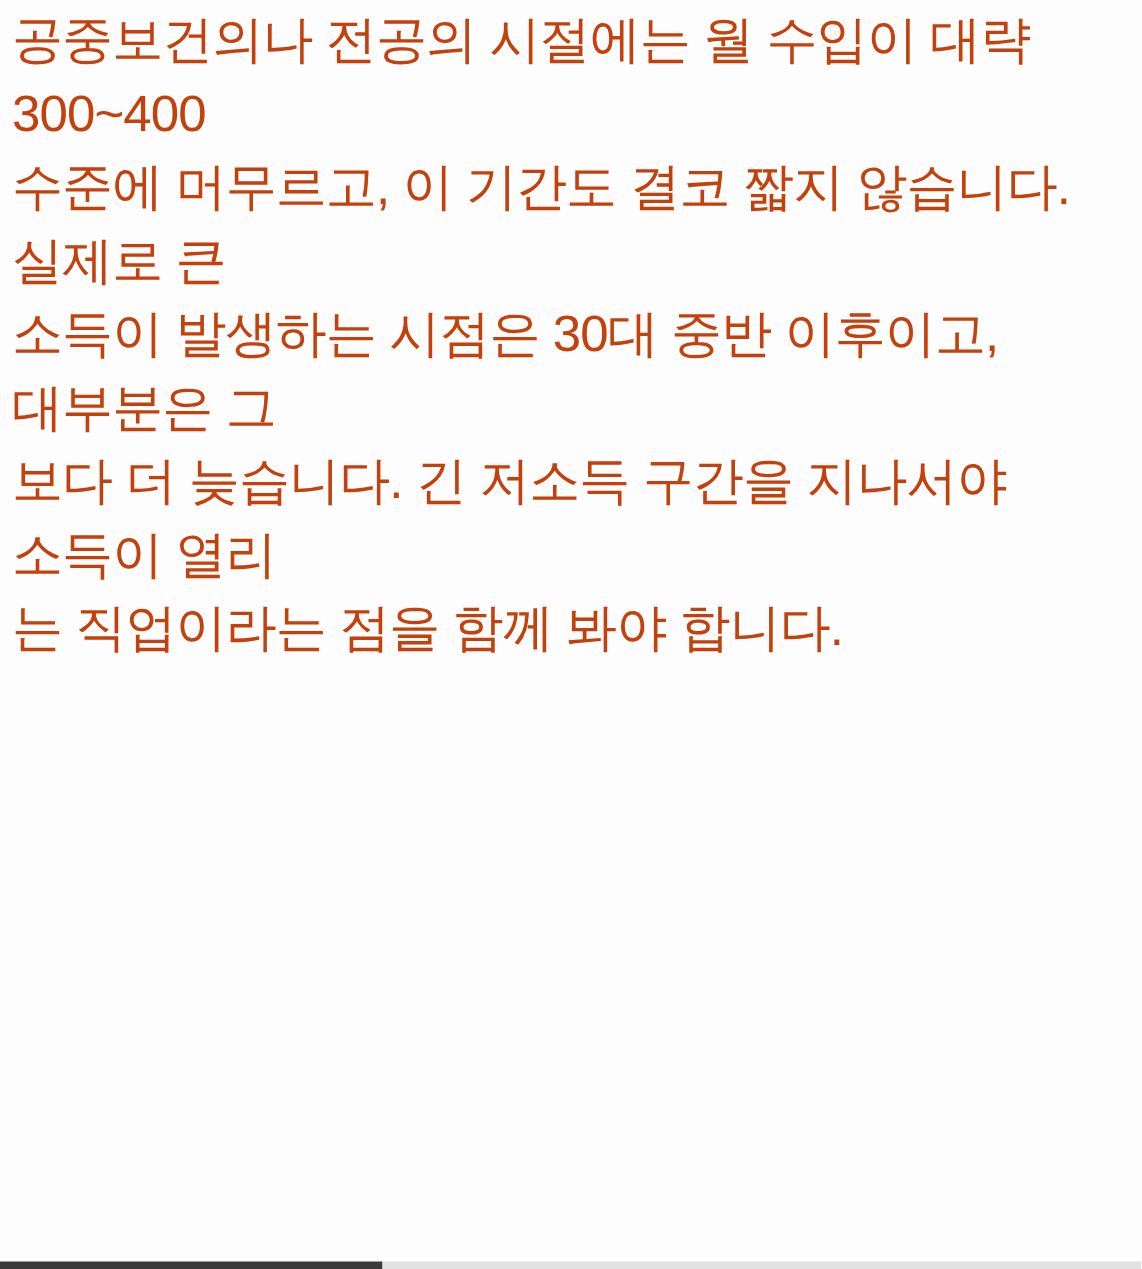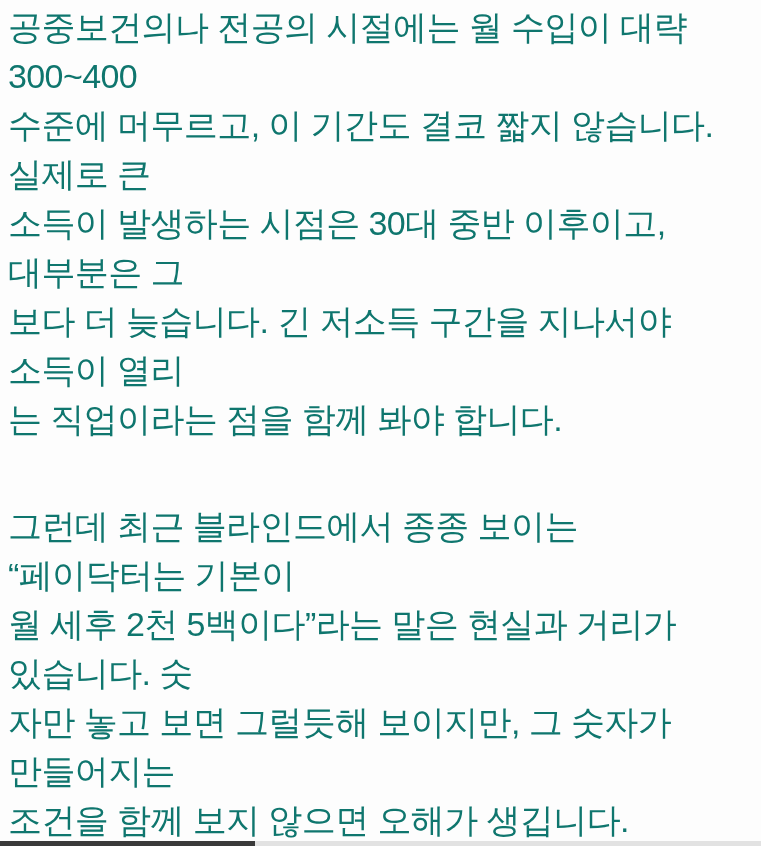--- a/index.html
+++ b/index.html
@@ -17,21 +17,21 @@
   }
   .content {
     padding: 3px 4px 0 8px;
   }
   .para {
     margin: 0 0 58px 0;
     font-size: 34px;
     line-height: 49px;
     font-weight: 400;
     letter-spacing: -0.6px;
-    color: #0f766e;
+    color: #c2410c;
     white-space: pre-line;
     word-break: keep-all;
   }
   .para:last-child {
     margin-bottom: 0;
   }
   .bottom-bar {
     position: absolute;
     left: 0;
     bottom: 0;
@@ -53,23 +53,19 @@
 </head>
 <body>
 
 <div class="page">
   <div class="content">
     <p class="para">공중보건의나 전공의 시절에는 월 수입이 대략 300~400
 수준에 머무르고, 이 기간도 결코 짧지 않습니다. 실제로 큰
 소득이 발생하는 시점은 30대 중반 이후이고, 대부분은 그
 보다 더 늦습니다. 긴 저소득 구간을 지나서야 소득이 열리
 는 직업이라는 점을 함께 봐야 합니다.</p>
-    <p class="para">그런데 최근 블라인드에서 종종 보이는 “페이닥터는 기본이
-월 세후 2천 5백이다”라는 말은 현실과 거리가 있습니다. 숫
-자만 놓고 보면 그럴듯해 보이지만, 그 숫자가 만들어지는
-조건을 함께 보지 않으면 오해가 생깁니다.</p>
 
   </div>
   <div class="bottom-bar">
     <div class="bar-dark"></div>
     <div class="bar-light"></div>
   </div>
 </div>
 
 </body></html>

